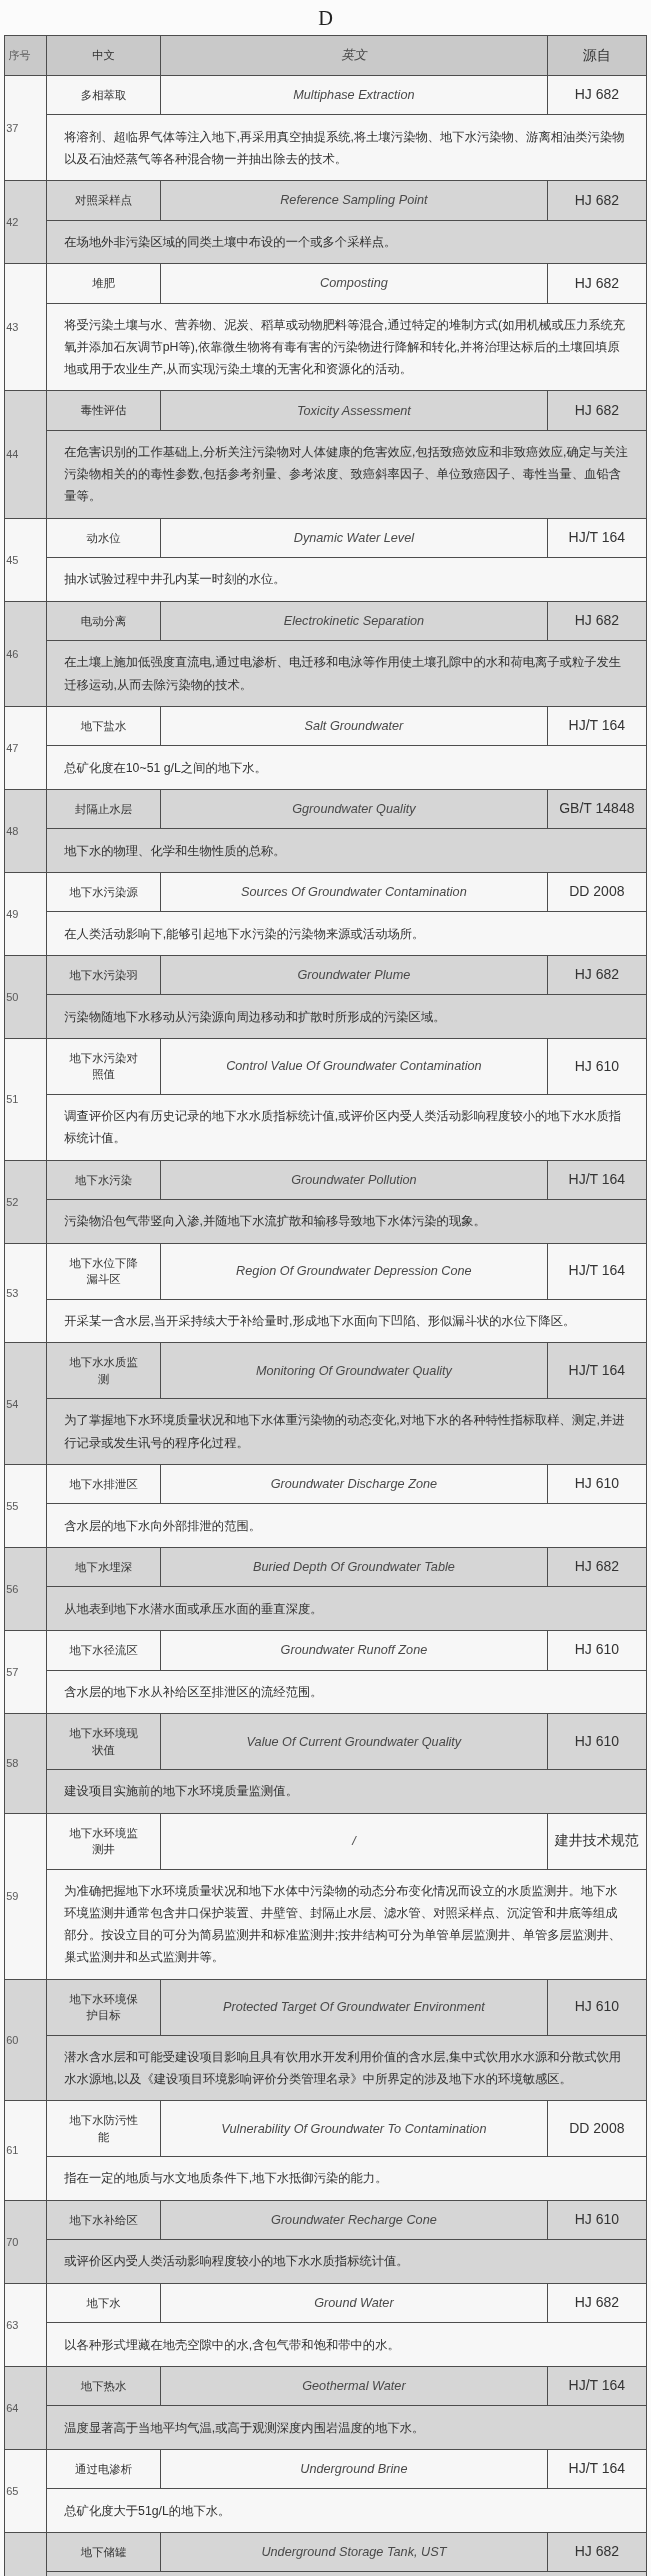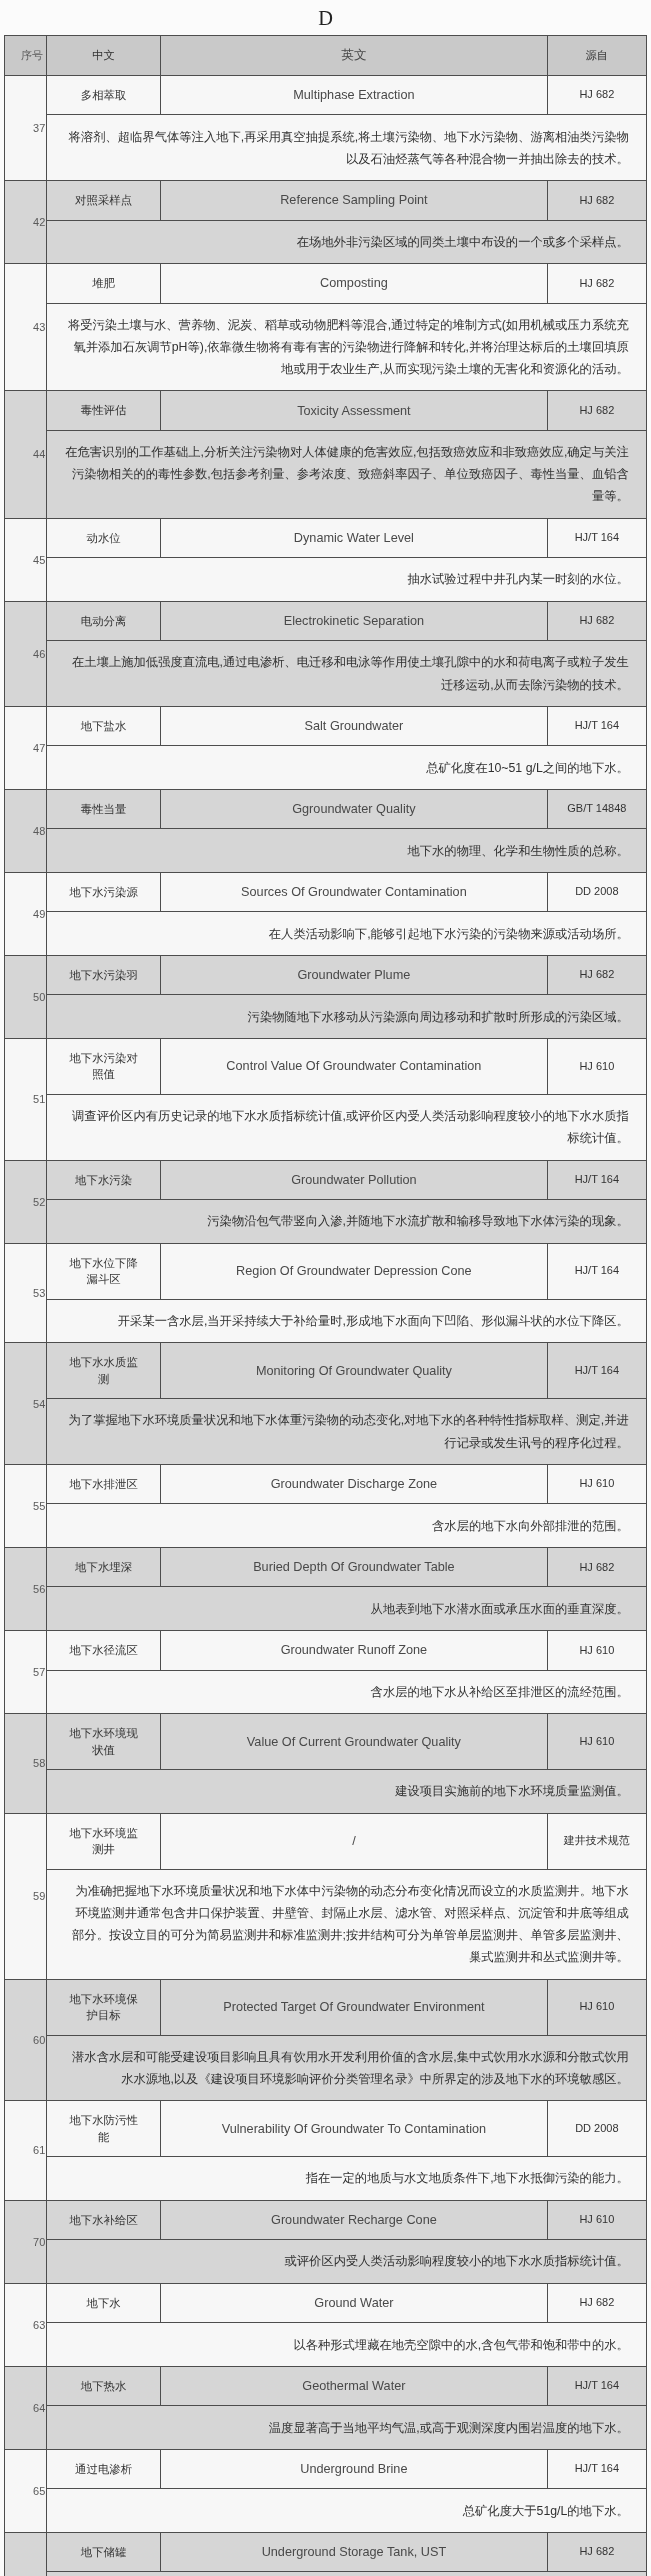--- a/index.html
+++ b/index.html
@@ -26,26 +26,26 @@
   }
   table.glossary td { border:0.8px solid #4d4d4d; vertical-align:middle; }
   thead td {
     background:#c9c9c9;
     text-align:center;
     font-size:14.4px;
     color:#1d1d1d;
     padding:9.3px 3.4px;
     border-bottom:3.4px double #111;
   }
-  .c-no   { width:6%;  text-align:right; font-size:11px; color:#5a5a5a; }
+  .c-no   { width:6%;  text-align:left; font-size:11px; color:#5a5a5a; }
   .c-cn   { width:14%; text-align:center; font-size:11.4px; color:#333; padding:11px 17px; line-height:1.45; }
-  .c-en   { width:64%; text-align:center; font-size:12.7px; color:#494949; padding:11px 6.8px; }
-  .c-src  { width:16%; text-align:center; font-size:11px; color:#333; padding:5.1px 2.5px; line-height:1.4; }
+  .c-en   { width:64%; text-align:center; font-size:12.7px; color:#494949; padding:11px 6.8px;font-style:italic; }
+  .c-src  { width:16%; text-align:center; font-size:14px; color:#333; padding:5.1px 2.5px; line-height:1.4; }
   .c-def  {
-    text-align:right;
+    text-align:left;
     font-size:12.3px;
     color:#303030;
     padding:10.2px 17px;
     line-height:1.8;
   }
   tr.term-row td { border-top:1.7px solid #232323; }
   tr.shaded td { background:#d6d6d6; }
   tr.plain td { background:#f7f7f7; }
 </style>
 </head>
@@ -122,21 +122,21 @@
           <td class="c-no" rowspan="2">47</td>
           <td class="c-cn">地下盐水</td>
           <td class="c-en">Salt Groundwater</td>
           <td class="c-src">HJ/T 164</td>
         </tr>
         <tr class="def-row plain">
           <td class="c-def" colspan="3">总矿化度在10~51 g/L之间的地下水。</td>
         </tr>
         <tr class="term-row shaded">
           <td class="c-no" rowspan="2">48</td>
-          <td class="c-cn">毒性当量</td>
+          <td class="c-cn">封隔止水层</td>
           <td class="c-en">Ggroundwater Quality</td>
           <td class="c-src">GB/T 14848</td>
         </tr>
         <tr class="def-row shaded">
           <td class="c-def" colspan="3">地下水的物理、化学和生物性质的总称。</td>
         </tr>
         <tr class="term-row plain">
           <td class="c-no" rowspan="2">49</td>
           <td class="c-cn">地下水污染源</td>
           <td class="c-en">Sources Of Groundwater Contamination</td>

